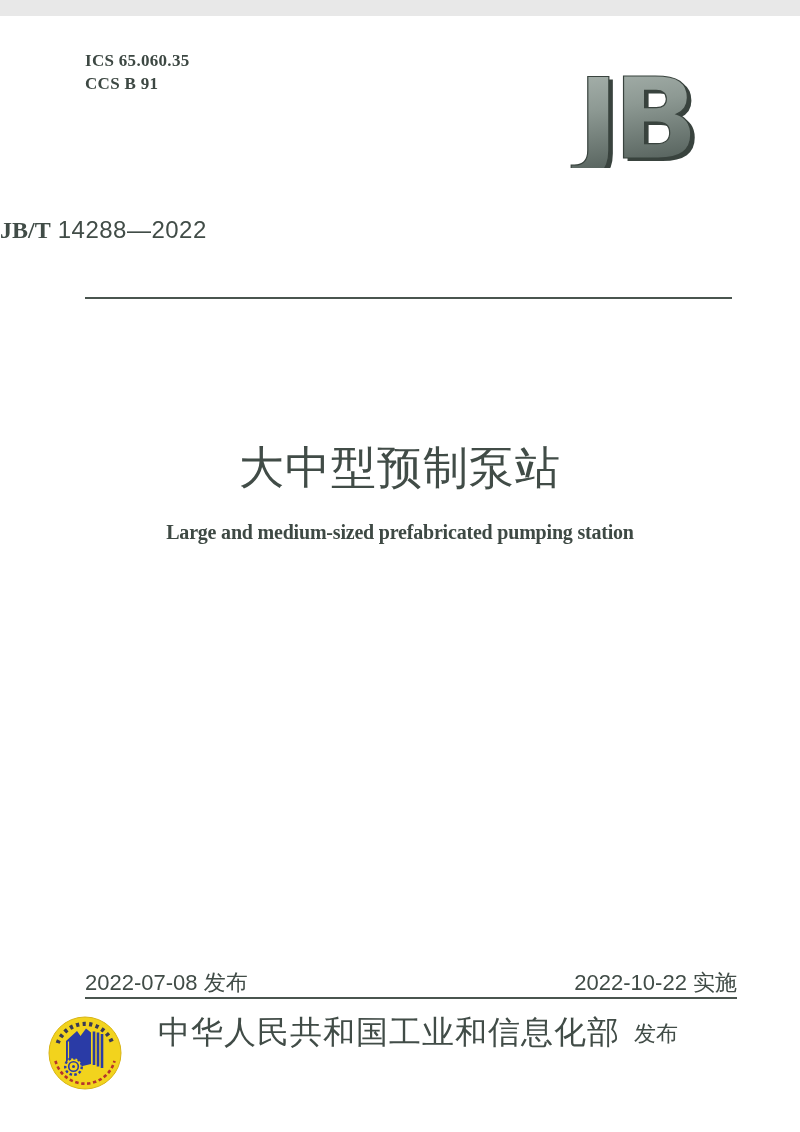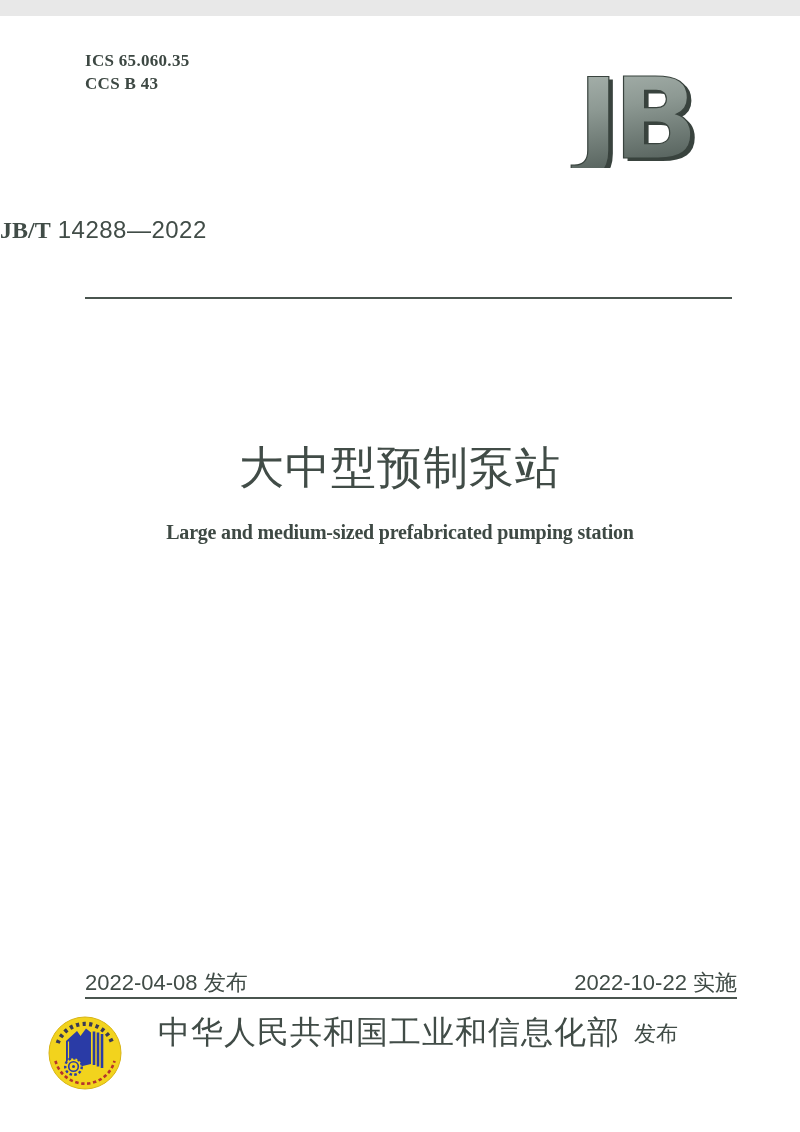--- a/index.html
+++ b/index.html
@@ -67,21 +67,21 @@
   
   .emblem{position:absolute;left:46px;top:998px;width:78px;height:78px;}
 </style>
 </head>
 <body>
 
 <div class="page">
 
   <div class="ics-block">
     <div>ICS 65.060.35</div>
-    <div>CCS B 43</div>
+    <div>CCS B 91</div>
   </div>
 
   <div class="jb-logo">
     <svg width="195" height="108" viewBox="0 0 195 108">
       <defs>
         <linearGradient id="metal" x1="0" y1="0" x2="0.15" y2="1">
           <stop offset="0" stop-color="#b2bcb7"></stop>
           <stop offset="0.45" stop-color="#8d9993"></stop>
           <stop offset="1" stop-color="#4e5a55"></stop>
         </linearGradient>
@@ -95,21 +95,21 @@
   <div class="std-code">
     <span class="std-prefix">JB/T</span><span class="std-number">14288—2022</span>
   </div>
 
   <div class="rule rule-top"></div>
 
   <div class="title-zh">大中型预制泵站</div>
   <div class="title-en">Large and medium-sized prefabricated pumping station</div>
 
   <div class="dates">
-    <span>2022-04-08 发布</span>
+    <span>2022-07-08 发布</span>
     <span>2022-10-22 实施</span>
   </div>
 
   <div class="rule rule-bottom"></div>
 
   <div class="publisher">
     <span class="pub-name">中华人民共和国工业和信息化部</span><span class="pub-suffix">发布</span>
   </div>
 
   <div class="emblem">

